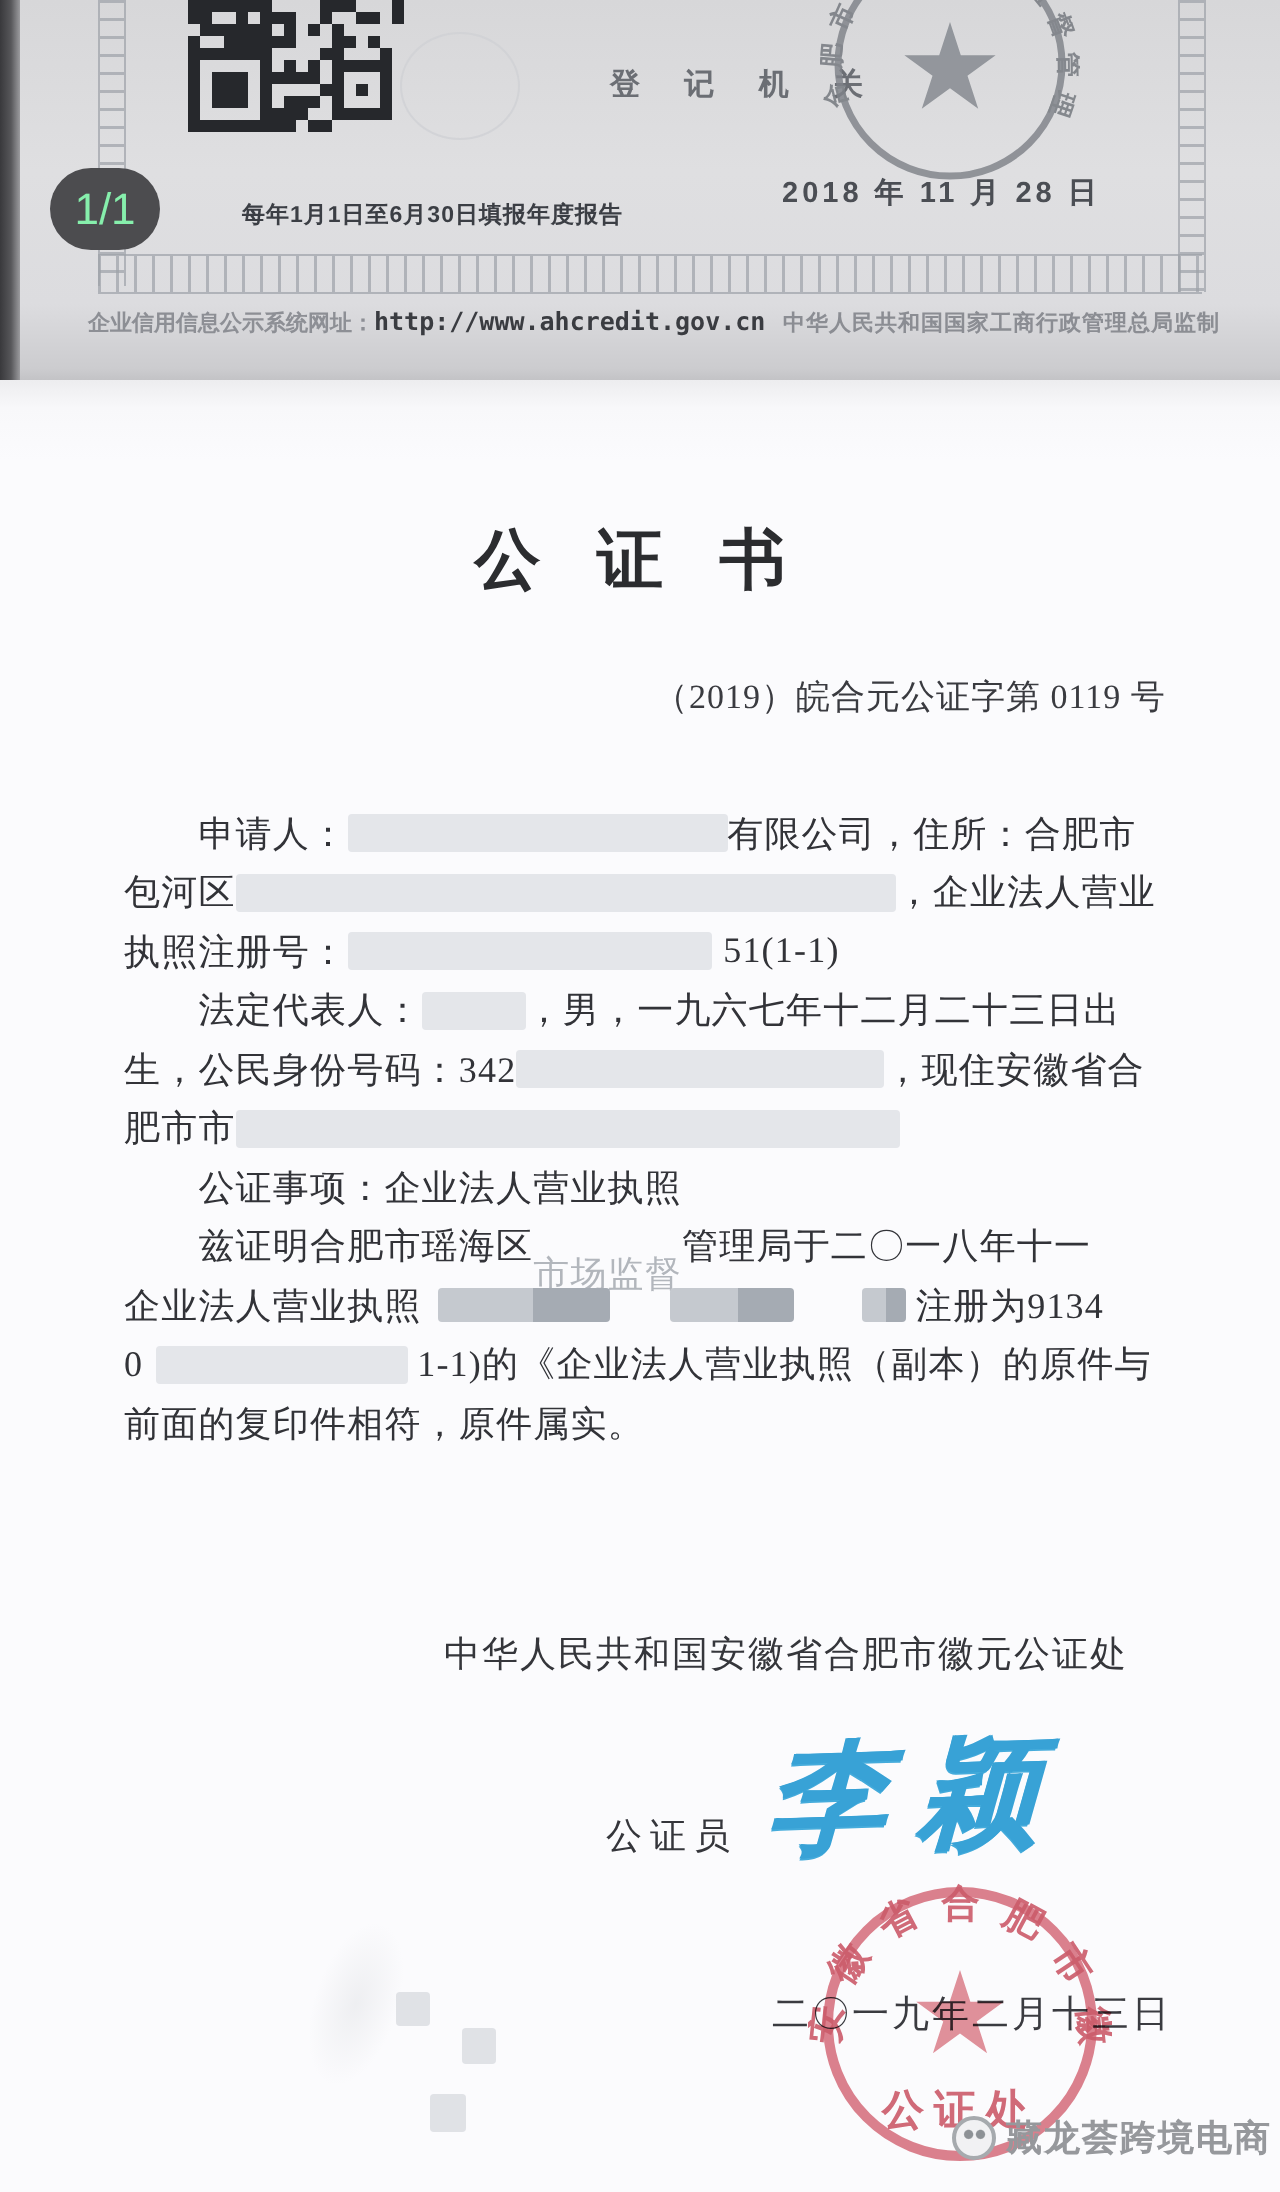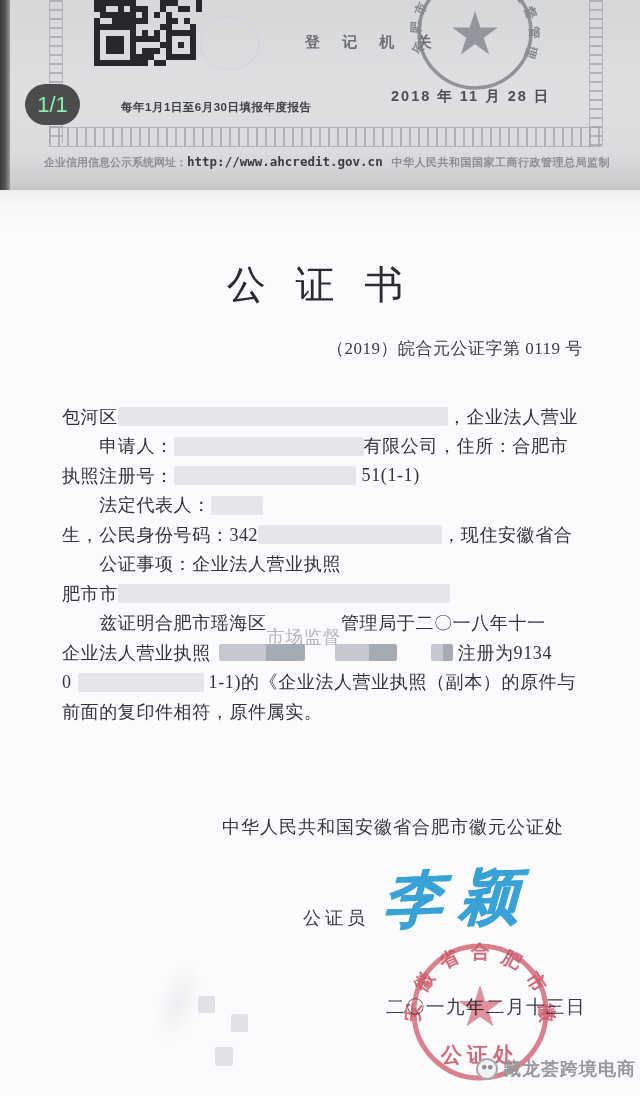--- a/index.html
+++ b/index.html
@@ -35,21 +35,21 @@
          justify-content:space-between;align-items:baseline;}
   .pf-left{font-size:11px;color:#8d8f95;font-weight:bold;}
   .pf-url{font-family:"DejaVu Sans Mono",monospace;font-size:12.5px;color:#3a3c41;font-weight:bold;}
   .pf-right{font-size:11px;color:#8b8d93;font-weight:bold;letter-spacing:.5px;}
 
   
   .cert{position:absolute;left:0;top:190px;width:640px;height:906px;
         background:linear-gradient(180deg,#ededef 0px,#f8f8fa 14px,#fbfbfd 40px,#fbfbfd 100%);
         font-family:"Liberation Serif","DejaVu Serif",serif;color:#323338;}
   .cert-title{position:absolute;left:0;top:68px;width:100%;text-align:center;
-        font-size:39px;font-weight:normal;letter-spacing:10px;color:#2b2c2f;}
+        font-size:33px;font-weight:bold;letter-spacing:10px;color:#2b2c2f;}
   .case-number{position:absolute;left:327px;top:147px;font-size:17px;letter-spacing:.5px;color:#3a3b40;}
   .body{position:absolute;left:62px;top:212px;width:525px;}
   .b-line{height:29.5px;display:flex;align-items:center;white-space:nowrap;
         font-size:18px;letter-spacing:.6px;}
   .b-line .txt{flex:none;}
   .b-line .txt.smudged{color:#b2b6bc;margin-top:27px;}
   .redact{flex:none;height:19px;background:#e4e6ea;border-radius:2px;align-self:center;}
   .redact.dark{height:17px;background:linear-gradient(90deg,#c5c9cf 0 55%,#a5abb3 55% 100%);}
   .gap{flex:none;height:1px;}
   .issuer{position:absolute;right:76px;top:625px;font-size:18px;letter-spacing:1px;color:#35363b;}
@@ -218,50 +218,51 @@
   </section>
 
   <section class="cert">
 
     <div class="cert-title">公 证 书</div>
 
     <div class="case-number">（2019）皖合元公证字第 0119 号</div>
 
     <div class="body">
         <div class="b-line">
+          <span class="txt">　　申请人：</span>
+          <span class="redact" style="width: 190px;"></span>
+          <span class="txt">有限公司，住所：合肥市</span>
+        </div>
+        <div class="b-line">
           <span class="txt">包河区</span>
           <span class="redact" style="width: 330px;"></span>
           <span class="txt">，企业法人营业</span>
-        </div>
-        <div class="b-line">
-          <span class="txt">　　申请人：</span>
-          <span class="redact" style="width: 190px;"></span>
-          <span class="txt">有限公司，住所：合肥市</span>
         </div>
         <div class="b-line">
           <span class="txt">执照注册号：</span>
           <span class="redact" style="width: 182px;"></span>
           <span class="gap" style="width: 6px;"></span>
           <span class="txt">51(1-1)</span>
         </div>
         <div class="b-line">
           <span class="txt">　　法定代表人：</span>
           <span class="redact" style="width: 52px;"></span>
+          <span class="txt">，男，一九六七年十二月二十三日出</span>
         </div>
         <div class="b-line">
           <span class="txt">生，公民身份号码：342</span>
           <span class="redact" style="width: 184px;"></span>
           <span class="txt">，现住安徽省合</span>
         </div>
         <div class="b-line">
-          <span class="txt">　　公证事项：企业法人营业执照</span>
-        </div>
-        <div class="b-line">
           <span class="txt">肥市市</span>
           <span class="redact" style="width: 332px;"></span>
+        </div>
+        <div class="b-line">
+          <span class="txt">　　公证事项：企业法人营业执照</span>
         </div>
         <div class="b-line">
           <span class="txt">　　兹证明合肥市瑶海区</span>
           <span class="txt smudged">市场监督</span>
           <span class="txt">管理局于二〇一八年十一</span>
         </div>
         <div class="b-line">
           <span class="txt">企业法人营业执照</span>
           <span class="gap" style="width: 8px;"></span>
           <span class="redact dark" style="width: 86px;"></span>

